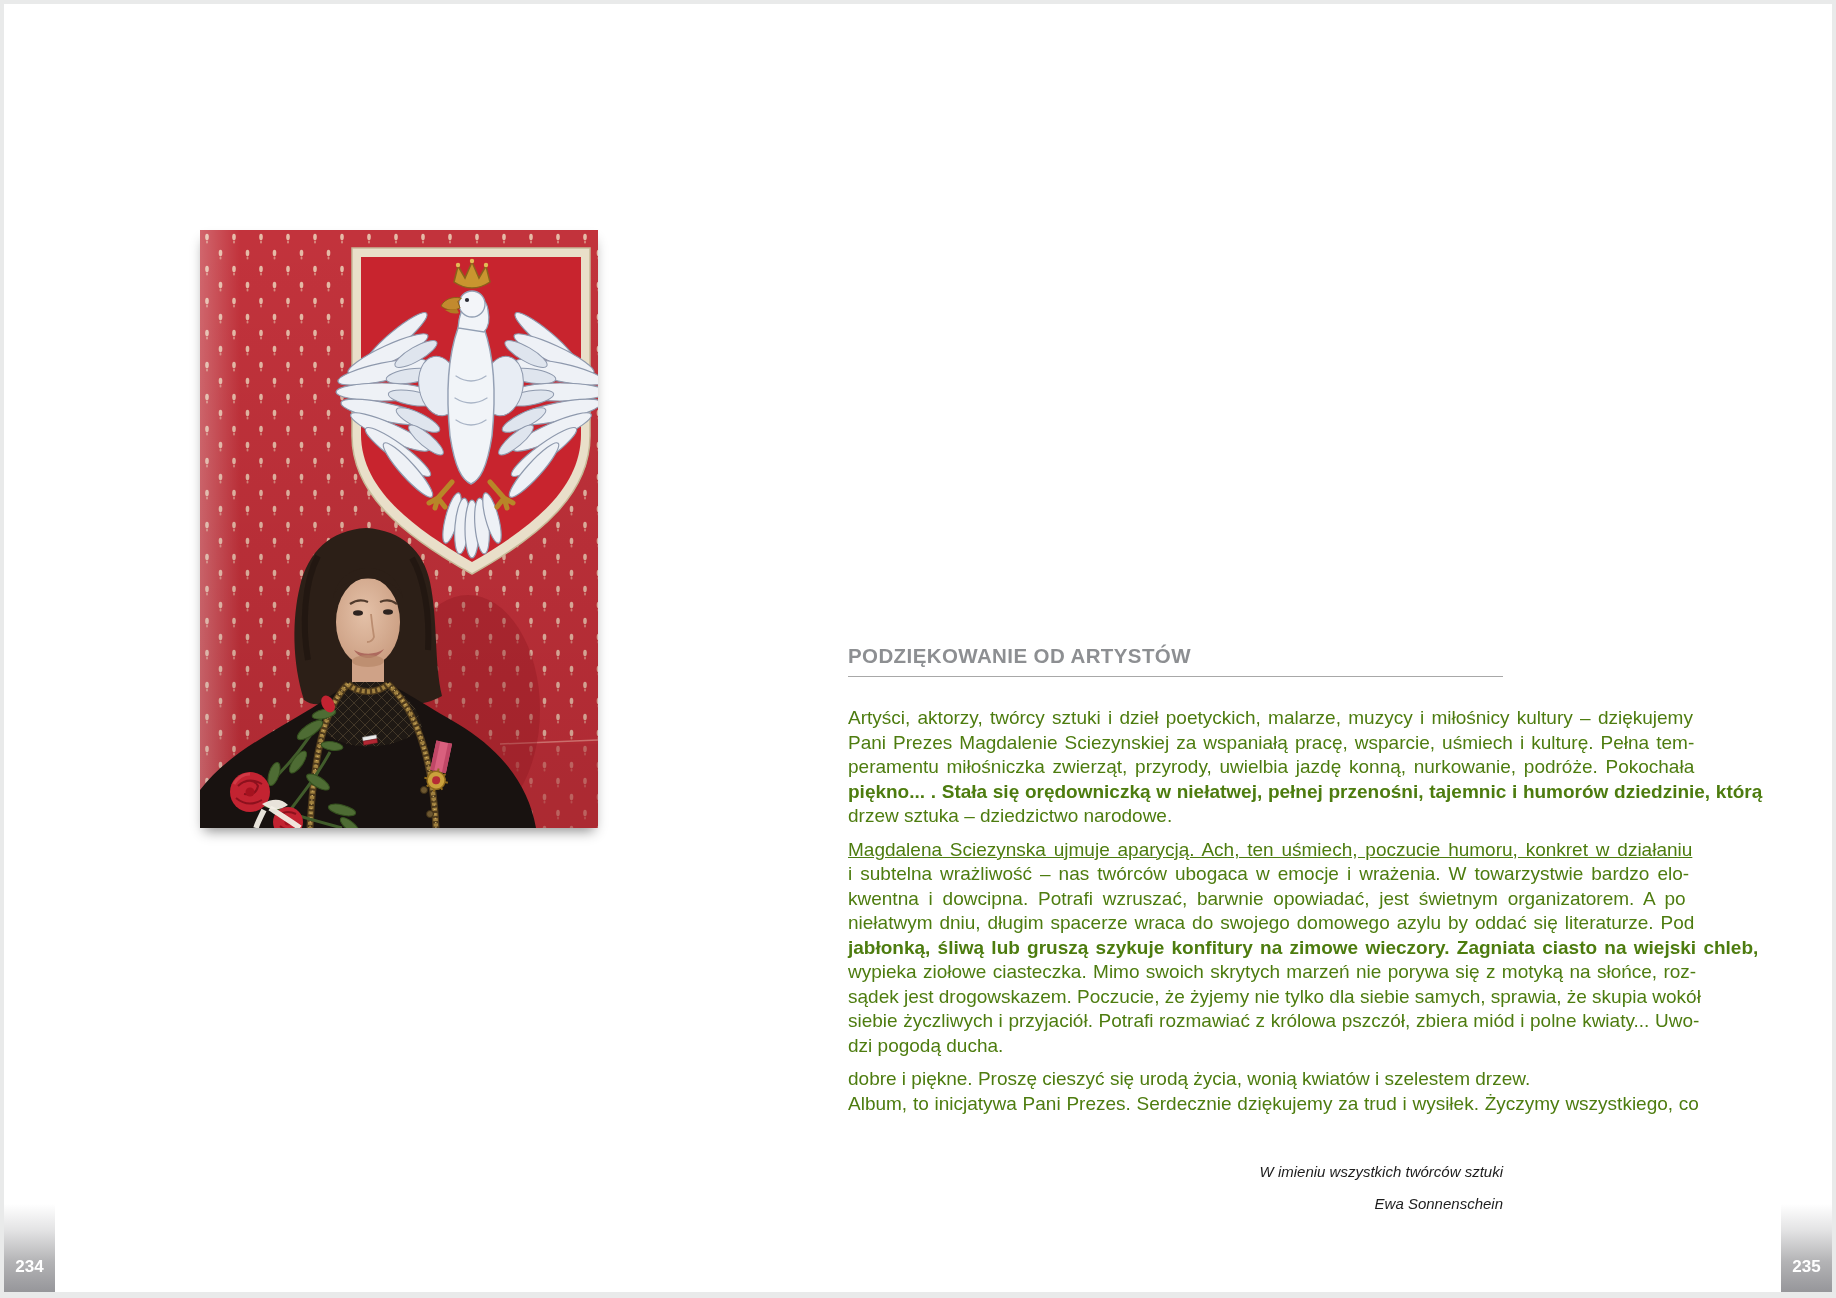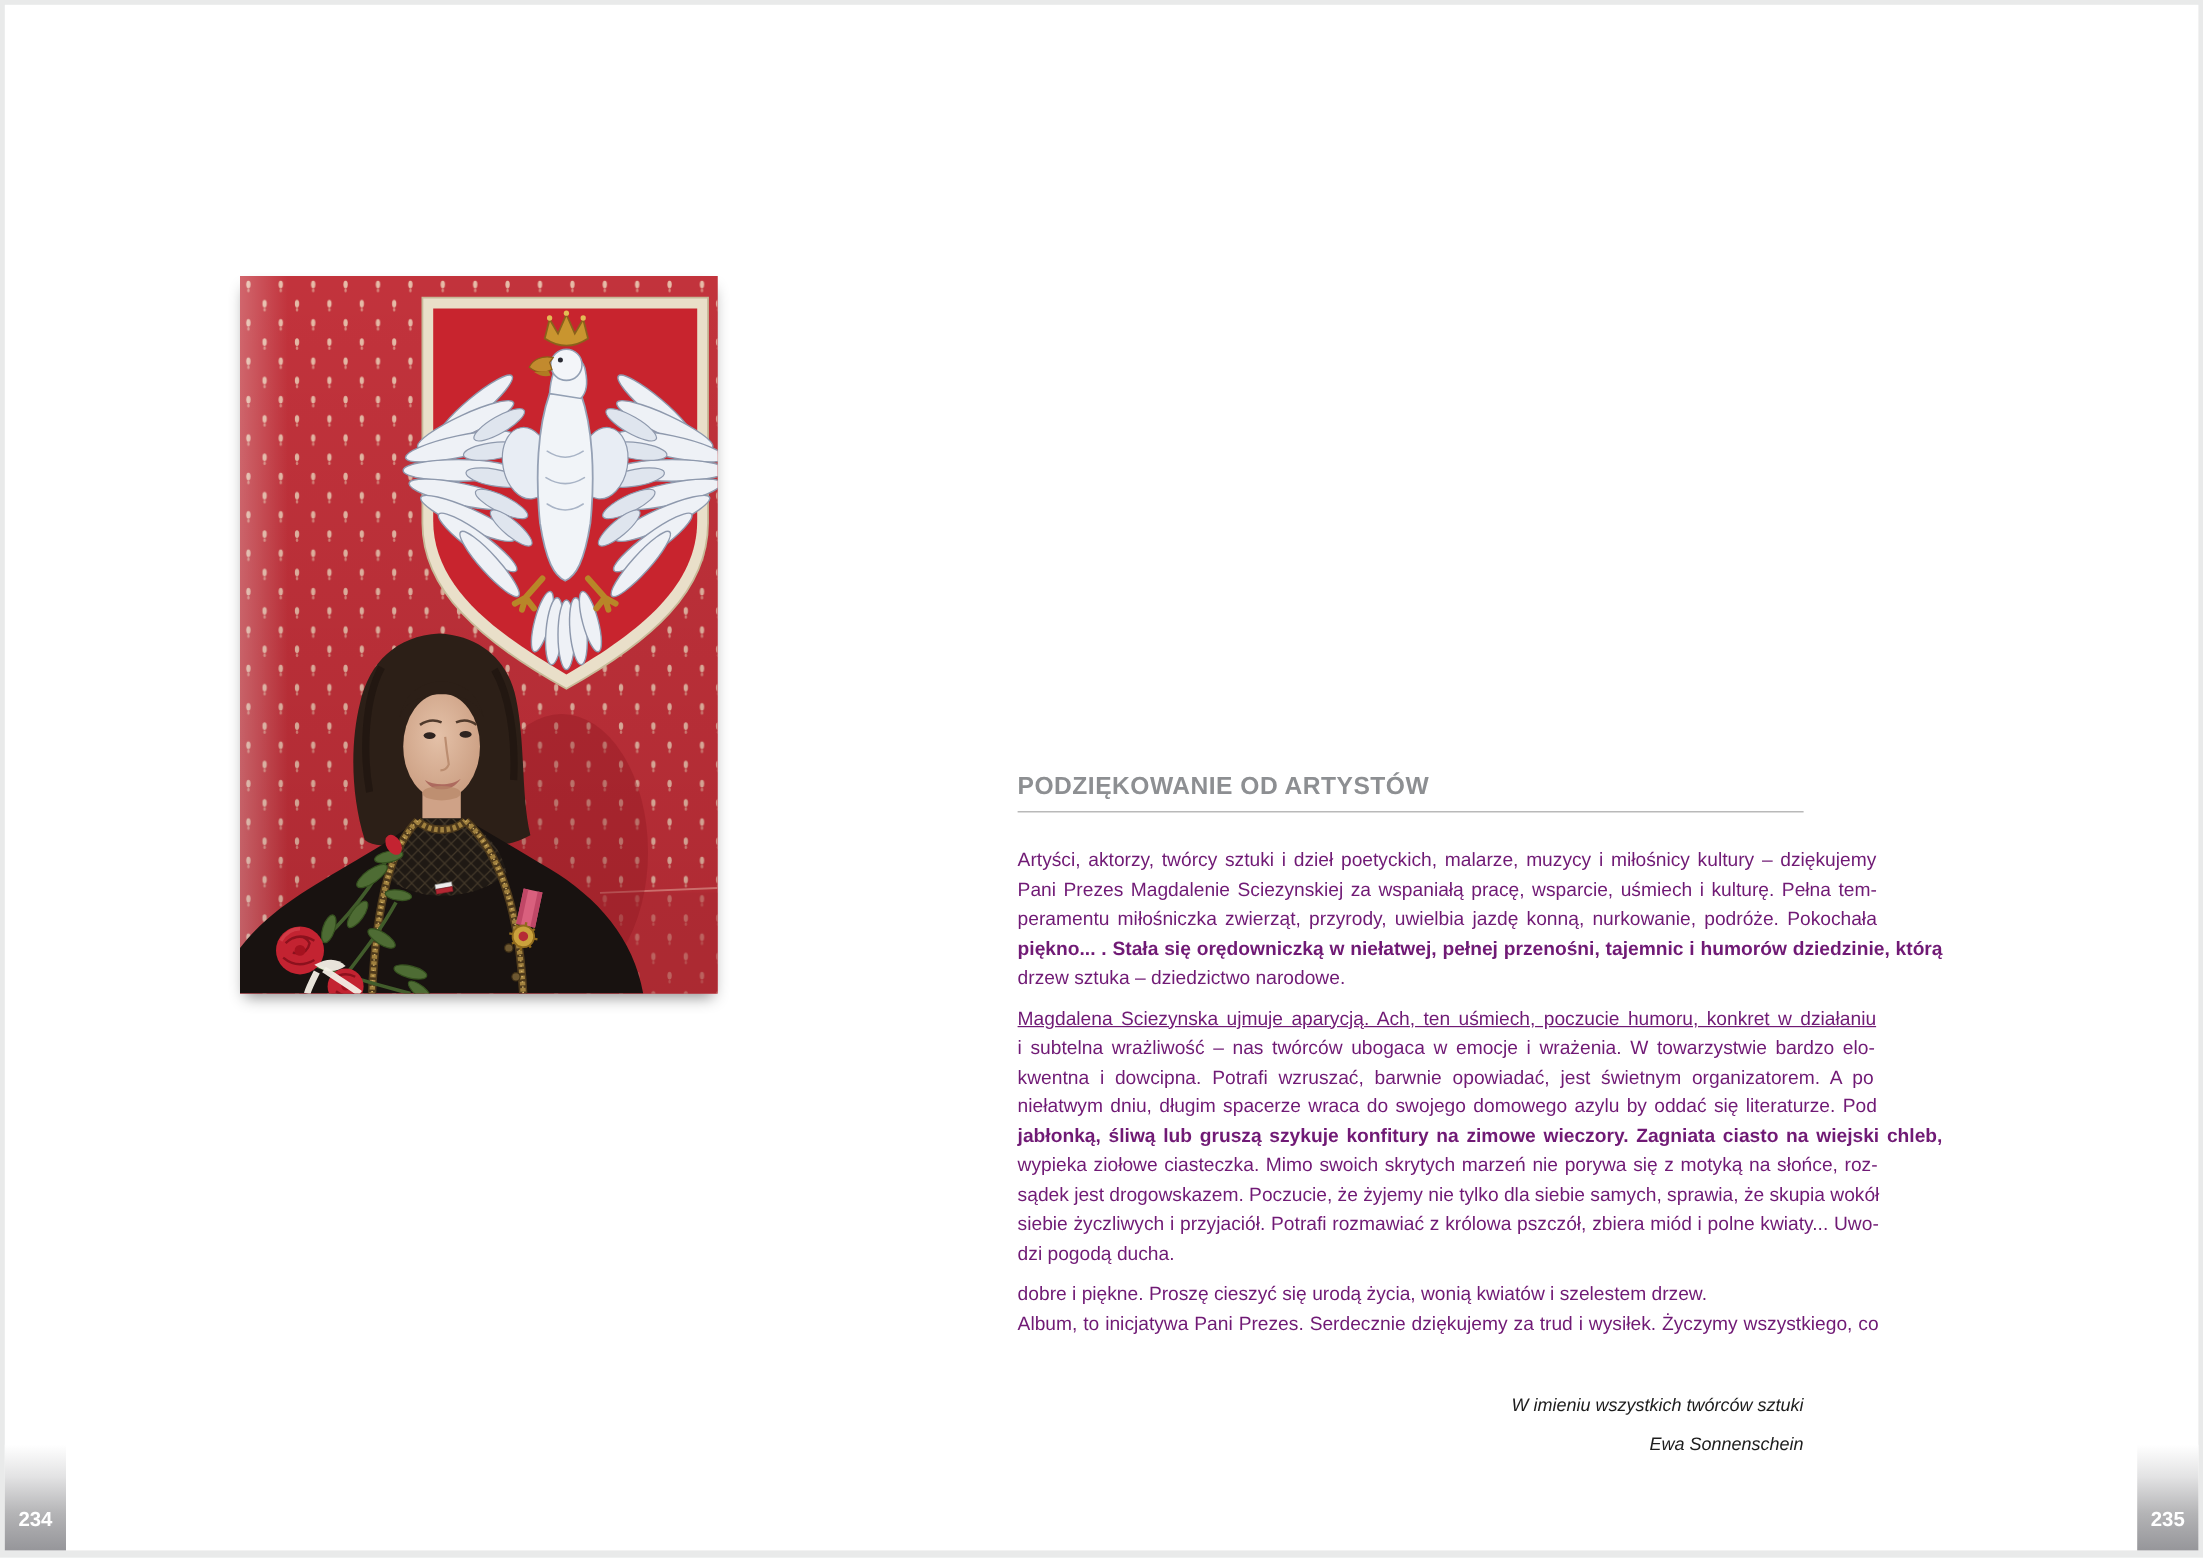--- a/index.html
+++ b/index.html
@@ -12,21 +12,21 @@
   
   .photo { position:absolute; left:200px; top:230px; width:398px; height:598px;
            box-shadow:0 7px 12px -4px rgba(0,0,0,.45); background:#c2333c; }
   .photo svg { display:block; }
 
   
   .article { position:absolute; left:848px; top:632px; width:655px;margin-top:12px; }
   .article h1 { font-size:20.5px; line-height:24px; font-weight:700; letter-spacing:.4px;
                 color:#8d8f92; }
   .rule { margin-top:8px; height:1px; background:#a8a8a8; }
-  .paragraphs { margin-top:29px; color:#701a75; font-size:16px; }
+  .paragraphs { margin-top:29px; color:#4d7c0f; font-size:19px; }
   .para { margin-bottom:9px; }
   .line { height:24.5px; line-height:24.5px; white-space:nowrap; }
   .signature { margin-top:40px; text-align:right; font-style:italic; font-size:15px;
                line-height:32px; color:#1d1d1d; }
 
   
   .badge { position:absolute; bottom:6px; width:51px; height:88px;
            background:linear-gradient(180deg,#ffffff 0%,#e3e3e4 30%,#b4b4b6 65%,#96969a 100%); }
   .badge-left  { left:4px; }
   .badge-right { right:4px; }

